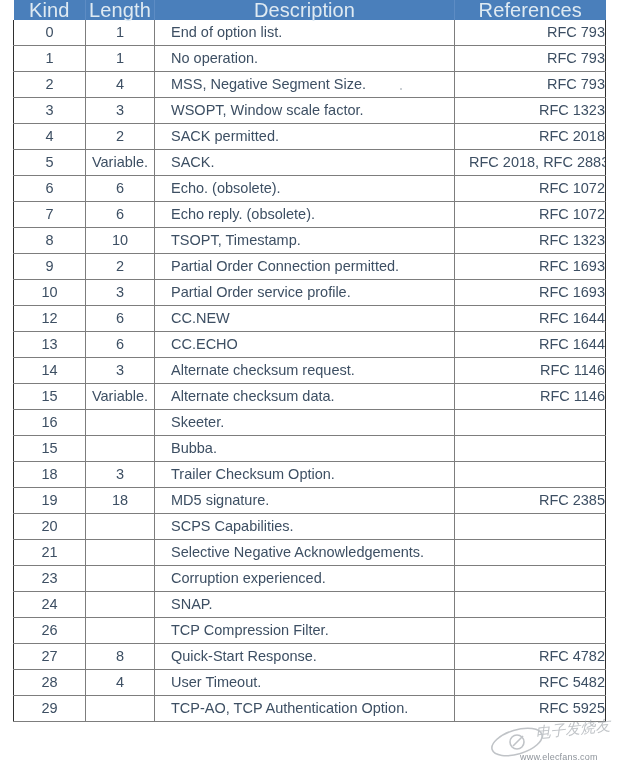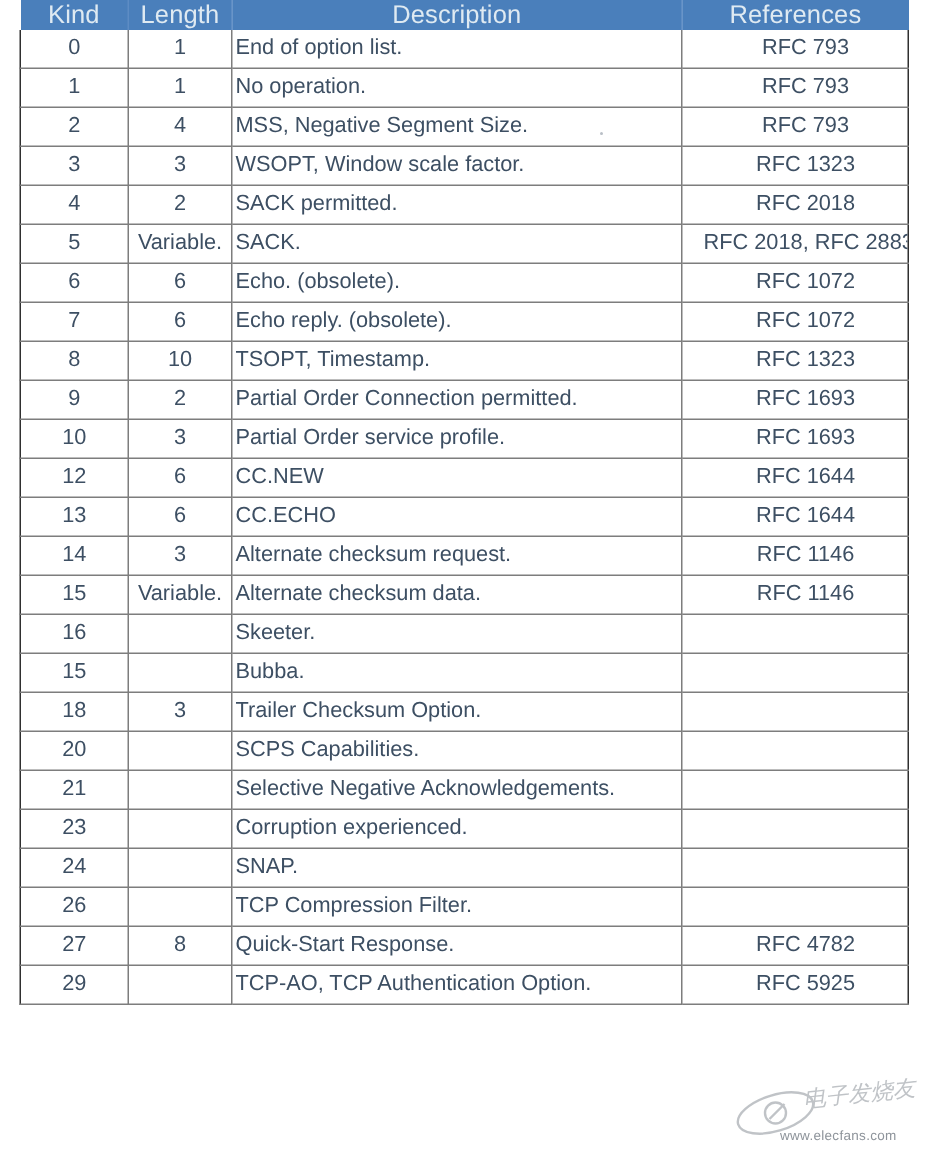--- a/index.html
+++ b/index.html
@@ -38,21 +38,21 @@
 
   table.tcp-options col.col-kind   { width: 72px; }
   table.tcp-options col.col-length { width: 69px; }
   table.tcp-options col.col-desc   { width: 300px; }
   table.tcp-options col.col-ref    { width: 151px; }
 
   thead th {
     background: #4a7fbb;
     color: #dfeaf2;
     font-weight: normal;
-    font-size: 17px;
+    font-size: 20px;
     height: 17px;
     line-height: 20px;
     padding: 0;
     text-align: center;
     border: none;
     border-right: 1px solid #5d8cc4;
     letter-spacing: 0.1px;
   }
   thead th.last-head { border-right: none; text-align: center; }
 
@@ -68,22 +68,22 @@
   }
   tbody tr td:first-child {
     border-left: 1px solid #2f2f2f;
   }
   tbody tr td:last-child {
     border-right: 1px solid #2f2f2f;
   }
 
   td.c-kind   { text-align: center; }
   td.c-length { text-align: center; }
-  td.c-desc   { text-align: left; padding-left: 2px; }
-  td.c-ref    { text-align: center; padding-left: 14px; }
+  td.c-desc   { text-align: left; padding-left: 16px; }
+  td.c-ref    { text-align: right; padding-left: 14px; }
 
   
   .artifact-dot {
     position: absolute;
     left: 400px;
     top: 88px;
     width: 2px;
     height: 2px;
     background: #b9bfc6;
     border-radius: 50%;
@@ -236,20 +236,26 @@
             <td class="c-desc">Bubba.</td>
             <td class="c-ref"></td>
           </tr>
           <tr>
             <td class="c-kind">18</td>
             <td class="c-length">3</td>
             <td class="c-desc">Trailer Checksum Option.</td>
             <td class="c-ref"></td>
           </tr>
           <tr>
+            <td class="c-kind">19</td>
+            <td class="c-length">18</td>
+            <td class="c-desc">MD5 signature.</td>
+            <td class="c-ref">RFC 2385</td>
+          </tr>
+          <tr>
             <td class="c-kind">20</td>
             <td class="c-length"></td>
             <td class="c-desc">SCPS Capabilities.</td>
             <td class="c-ref"></td>
           </tr>
           <tr>
             <td class="c-kind">21</td>
             <td class="c-length"></td>
             <td class="c-desc">Selective Negative Acknowledgements.</td>
             <td class="c-ref"></td>
@@ -270,20 +276,26 @@
             <td class="c-kind">26</td>
             <td class="c-length"></td>
             <td class="c-desc">TCP Compression Filter.</td>
             <td class="c-ref"></td>
           </tr>
           <tr>
             <td class="c-kind">27</td>
             <td class="c-length">8</td>
             <td class="c-desc">Quick-Start Response.</td>
             <td class="c-ref">RFC 4782</td>
+          </tr>
+          <tr>
+            <td class="c-kind">28</td>
+            <td class="c-length">4</td>
+            <td class="c-desc">User Timeout.</td>
+            <td class="c-ref">RFC 5482</td>
           </tr>
           <tr>
             <td class="c-kind">29</td>
             <td class="c-length"></td>
             <td class="c-desc">TCP-AO, TCP Authentication Option.</td>
             <td class="c-ref">RFC 5925</td>
           </tr>
         </tbody>
     </table>
   </div>

